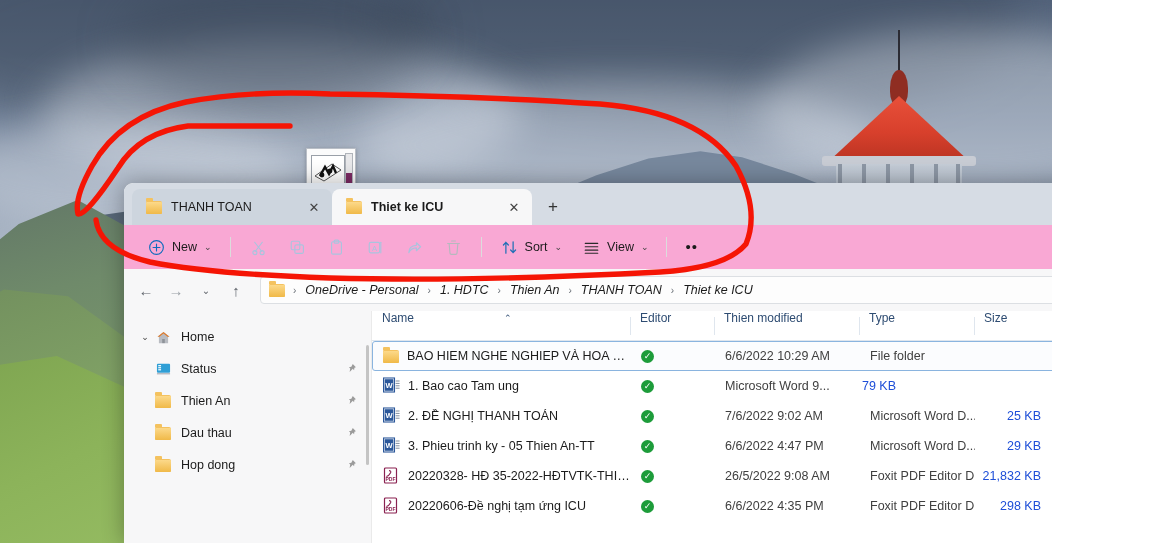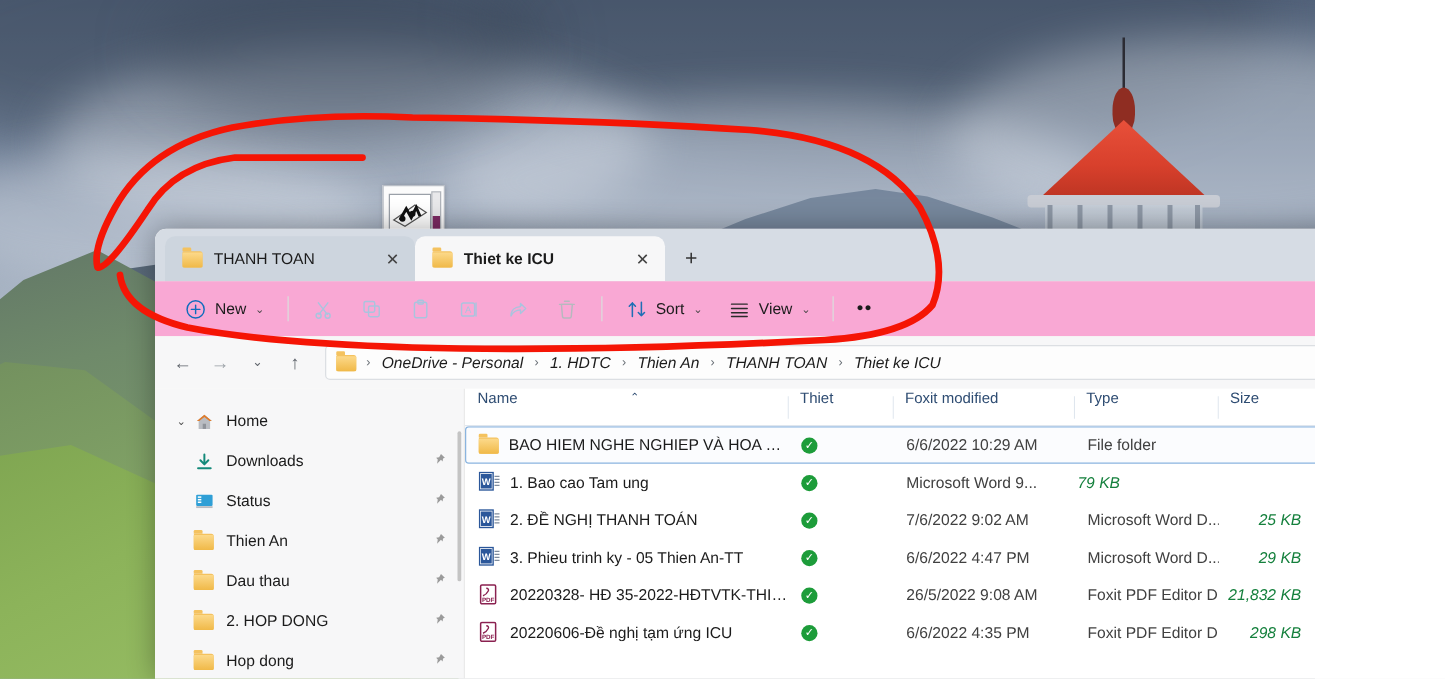--- a/index.html
+++ b/index.html
@@ -303,21 +303,21 @@
   .row.selected {
     background: #fbfcfe;
     border: 1px solid #8ab4df;
     border-radius: 3px;
   }
   .cell { height: 100%; display: flex; align-items: center; padding-left: 10px; overflow: hidden; white-space: nowrap; }
   .cell-name { width: 258px; flex: 0 0 258px; gap: 8px; }
   .cell-status { width: 84px; flex: 0 0 84px; }
   .cell-date { width: 145px; flex: 0 0 145px; color: #404040; }
   .cell-type { width: 115px; flex: 0 0 115px; color: #404040; }
-  .cell-size { width: 80px; flex: 0 0 80px; color: #15803d; justify-content: flex-end; padding-right: 14px; font-style: italic; }
+  .cell-size { width: 80px; flex: 0 0 80px; color: #1d4ed8; justify-content: flex-end; padding-right: 14px; }
   .fname { overflow: hidden; text-overflow: ellipsis; }
 
   .sync-ok {
     width: 13px; height: 13px; border-radius: 50%;
     background: #1d9c3a;
     display: flex; align-items: center; justify-content: center;
     color: #fff; font-size: 9px; line-height: 1;
   }
 
   
@@ -528,34 +528,20 @@
           <span class="nav-ico">
             <svg width="15" height="15" viewBox="0 0 16 16">
               <path d="M8 2L1.6 7.3h1.5V14h9.8V7.3h1.5z" fill="#b9bcc2"></path>
               <path d="M8 2L1.6 7.3h2.1L8 3.8l4.3 3.5h2.1z" fill="#e07b2a"></path>
               <rect x="6.6" y="9.6" width="2.8" height="4.4" fill="#8f939a"></rect>
             </svg>
           </span>
           <span class="nav-label">Home</span>
         </div>
 
-        <div class="nav-item sub">
-          <span class="nav-ico">
-            <svg width="15" height="15" viewBox="0 0 16 16">
-              <path d="M8 1.6v8.2M4.6 6.6L8 10.1l3.4-3.5" stroke="#148a7a" stroke-width="1.7" fill="none" stroke-linecap="round" stroke-linejoin="round"></path>
-              <path d="M2.6 13.4h10.8" stroke="#148a7a" stroke-width="1.7" stroke-linecap="round"></path>
-            </svg>
-          </span>
-          <span class="nav-label">Downloads</span>
-          <span class="pin">
-            <svg width="11" height="11" viewBox="0 0 12 12">
-                <path d="M7.4 1.2l3.4 3.4-1.6.6-.4 2.6-1.4-1.4-3.4 3.4.6-3.8-1.4-1.4 2.6-.4z" fill="#9b9b9b"></path>
-              </svg>
-          </span>
-        </div>
 
         <div class="nav-item sub">
           <span class="nav-ico">
             <svg width="15" height="14" viewBox="0 0 16 14">
               <rect x="1" y="1.4" width="14" height="9.6" rx="1" fill="#2f9fd6"></rect>
               <rect x="2.4" y="2.8" width="3" height="1.3" fill="#fff"></rect>
               <rect x="2.4" y="5" width="3" height="1.3" fill="#fff"></rect>
               <rect x="2.4" y="7.2" width="3" height="1.3" fill="#fff"></rect>
               <rect x="1" y="11.2" width="14" height="1.6" fill="#b9bcc2"></rect>
             </svg>
@@ -585,31 +571,20 @@
               <span class="folder"></span>
             </span>
           <span class="nav-label">Dau thau</span>
           <span class="pin">
             <svg width="11" height="11" viewBox="0 0 12 12">
                 <path d="M7.4 1.2l3.4 3.4-1.6.6-.4 2.6-1.4-1.4-3.4 3.4.6-3.8-1.4-1.4 2.6-.4z" fill="#9b9b9b"></path>
               </svg>
           </span>
         </div>
 
-        <div class="nav-item sub">
-          <span class="nav-ico">
-              <span class="folder"></span>
-            </span>
-          <span class="nav-label">2. HOP DONG</span>
-          <span class="pin">
-            <svg width="11" height="11" viewBox="0 0 12 12">
-                <path d="M7.4 1.2l3.4 3.4-1.6.6-.4 2.6-1.4-1.4-3.4 3.4.6-3.8-1.4-1.4 2.6-.4z" fill="#9b9b9b"></path>
-              </svg>
-          </span>
-        </div>
 
         <div class="nav-item sub">
           <span class="nav-ico">
               <span class="folder"></span>
             </span>
           <span class="nav-label">Hop dong</span>
           <span class="pin">
             <svg width="11" height="11" viewBox="0 0 12 12">
                 <path d="M7.4 1.2l3.4 3.4-1.6.6-.4 2.6-1.4-1.4-3.4 3.4.6-3.8-1.4-1.4 2.6-.4z" fill="#9b9b9b"></path>
               </svg>
@@ -619,22 +594,22 @@
         <div id="sb-scroll"></div>
       </div>
 
       <div id="filelist">
 
         <div id="colheaders">
           <div class="col col-name">
             <span>Name</span>
             <span class="sort-arrow">⌃</span>
           </div>
-          <div class="col col-status">Thiet</div>
-          <div class="col col-date">Foxit modified</div>
+          <div class="col col-status">Editor</div>
+          <div class="col col-date">Thien modified</div>
           <div class="col col-type">Type</div>
           <div class="col col-size">Size</div>
         </div>
 
         <div class="row selected">
           <div class="cell cell-name">
             <span class="folder"></span>
             <span class="fname">BAO HIEM NGHE NGHIEP VÀ HOA DON ...</span>
           </div>
           <div class="cell cell-status">

